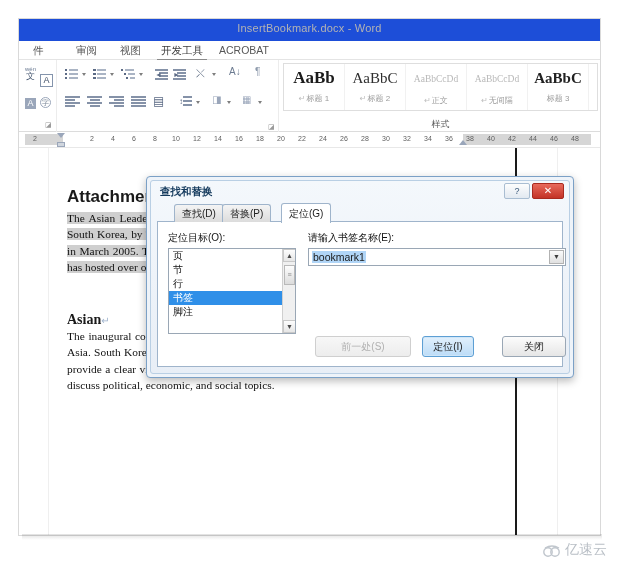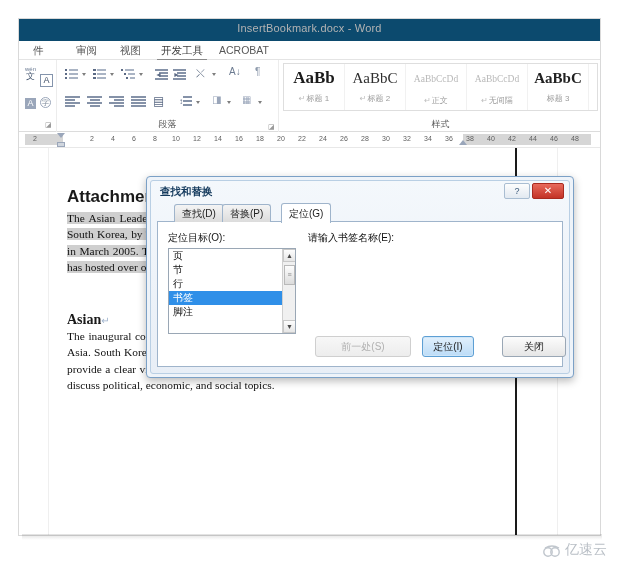--- a/index.html
+++ b/index.html
@@ -23,21 +23,21 @@
     width: 583px; height: 518px;
     background: #ffffff;
     border: 1px solid #d9d9d9;
     overflow: hidden;
   }
 
   
   .titlebar {
     position: absolute; left: 0; top: 0;
     width: 100%; height: 22px;
-    background: #0c4a6e;
+    background: #1d4ed8;
   }
   .title-text {
     position: absolute;
     left: 0; right: 0; top: 3px;
     text-align: center;
     font-size: 11px;
     color: #b3b3b3;
     letter-spacing: .2px;
   }
 
@@ -608,21 +608,20 @@
           <span style="position:absolute;left:0;top:0px;font-size:8px;color:#5b6a85;line-height:11px;">↕</span>
         </div>
         <div class="mini-caret" style="left:139px; top:41px;"></div>
 
         <div class="icon-cell" style="left:155px; top:34px; font-size:10px; color:#9aa6ba;">◨</div>
         <div class="mini-caret" style="left:170px; top:41px;"></div>
 
         <div class="icon-cell" style="left:185px; top:34px; font-size:10px; color:#9aa6ba;">▦</div>
         <div class="mini-caret" style="left:201px; top:41px;"></div>
 
-        <div class="rgroup-label">段落</div>
         <div class="dlg-launcher">◪</div>
       </div>
       <div class="dlg-launcher" style="left:26px; bottom:3px;">◪</div>
 
       <div class="rgroup" style="left:260px; width:323px; border-right:none;">
         <div class="style-gallery" style="left:4px; width:315px;">
           <div class="style-item dark">
             <div class="sample">AaBb</div>
             <div class="slabel"><span class="pilcrow">↵</span><span>标题 1</span></div>
           </div>
@@ -726,20 +725,24 @@
 
               <div class="lb-scroll">
                 <div class="lb-arrow" style="top:0;">▲</div>
                 <div class="lb-thumb" style="top:16px;">≡</div>
                 <div class="lb-arrow" style="bottom:0;">▼</div>
               </div>
             </div>
 
             <div class="flabel" style="left:150px; top:9px;">请输入书签名称(E):</div>
 
+            <div class="combo" style="left:150px; top:26px; width:258px;">
+              <div class="combo-value">bookmark1</div>
+              <div class="combo-btn">▼</div>
+            </div>
 
             <div class="btn disabled" style="left:157px; bottom:9px; width:96px;">前一处(S)</div>
             <div class="btn default" style="left:264px; bottom:9px; width:52px;">定位(I)</div>
             <div class="btn" style="left:344px; bottom:9px; width:64px;">关闭</div>
           </div>
         </div>
       </div>
     </div>
 
   </div>

